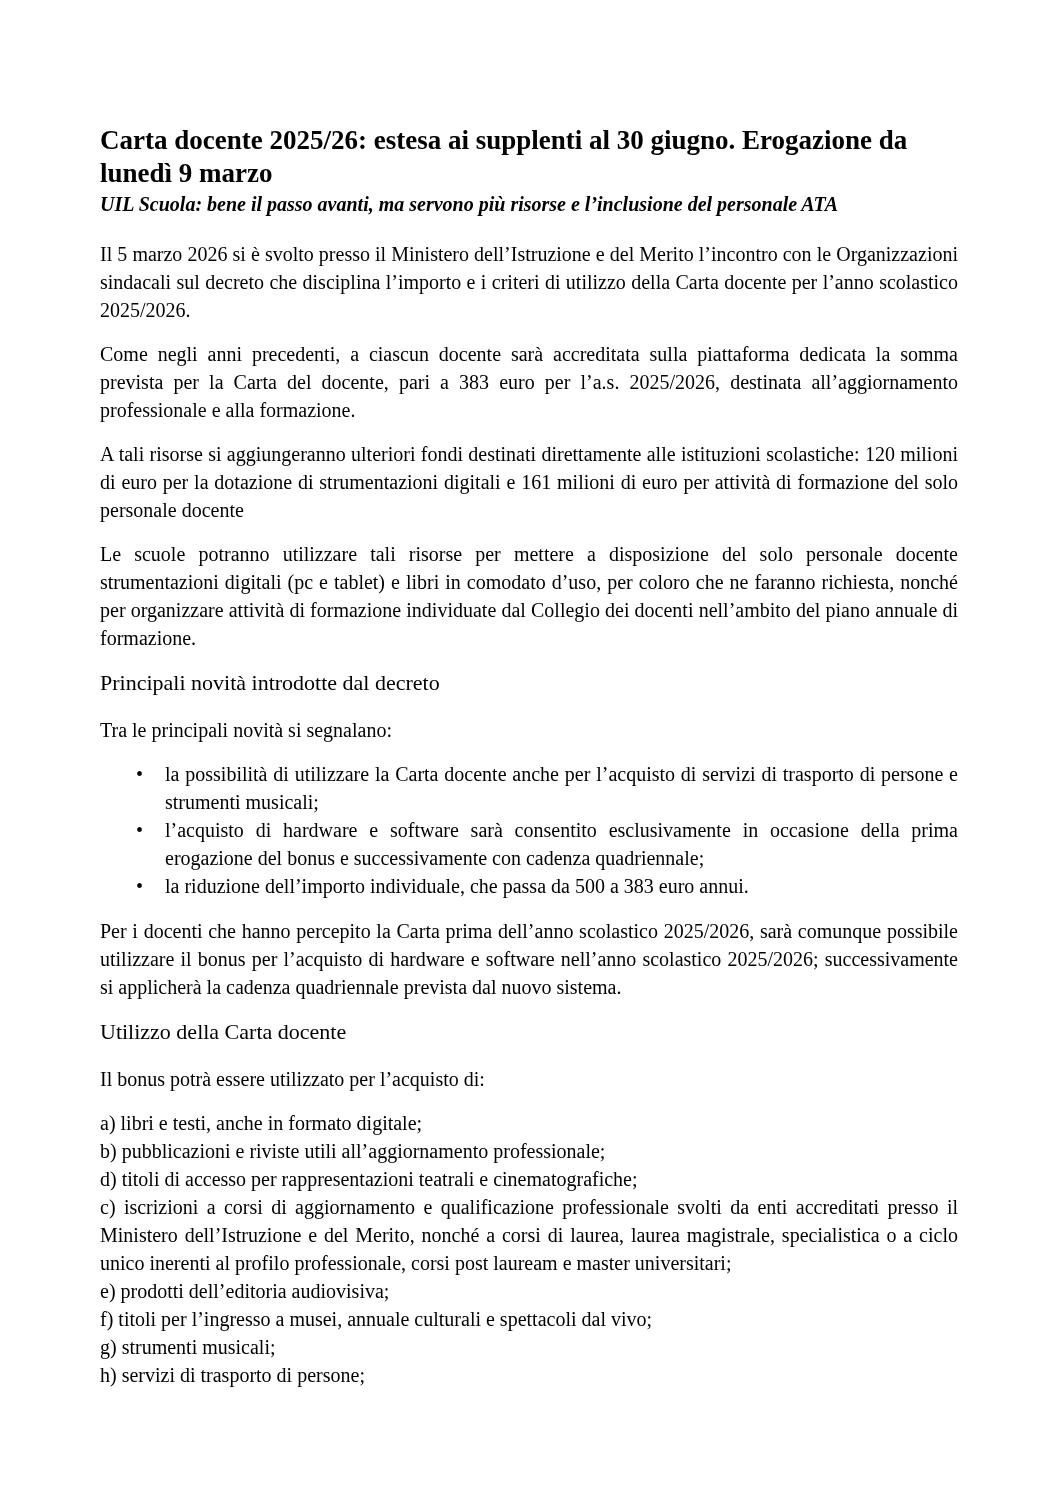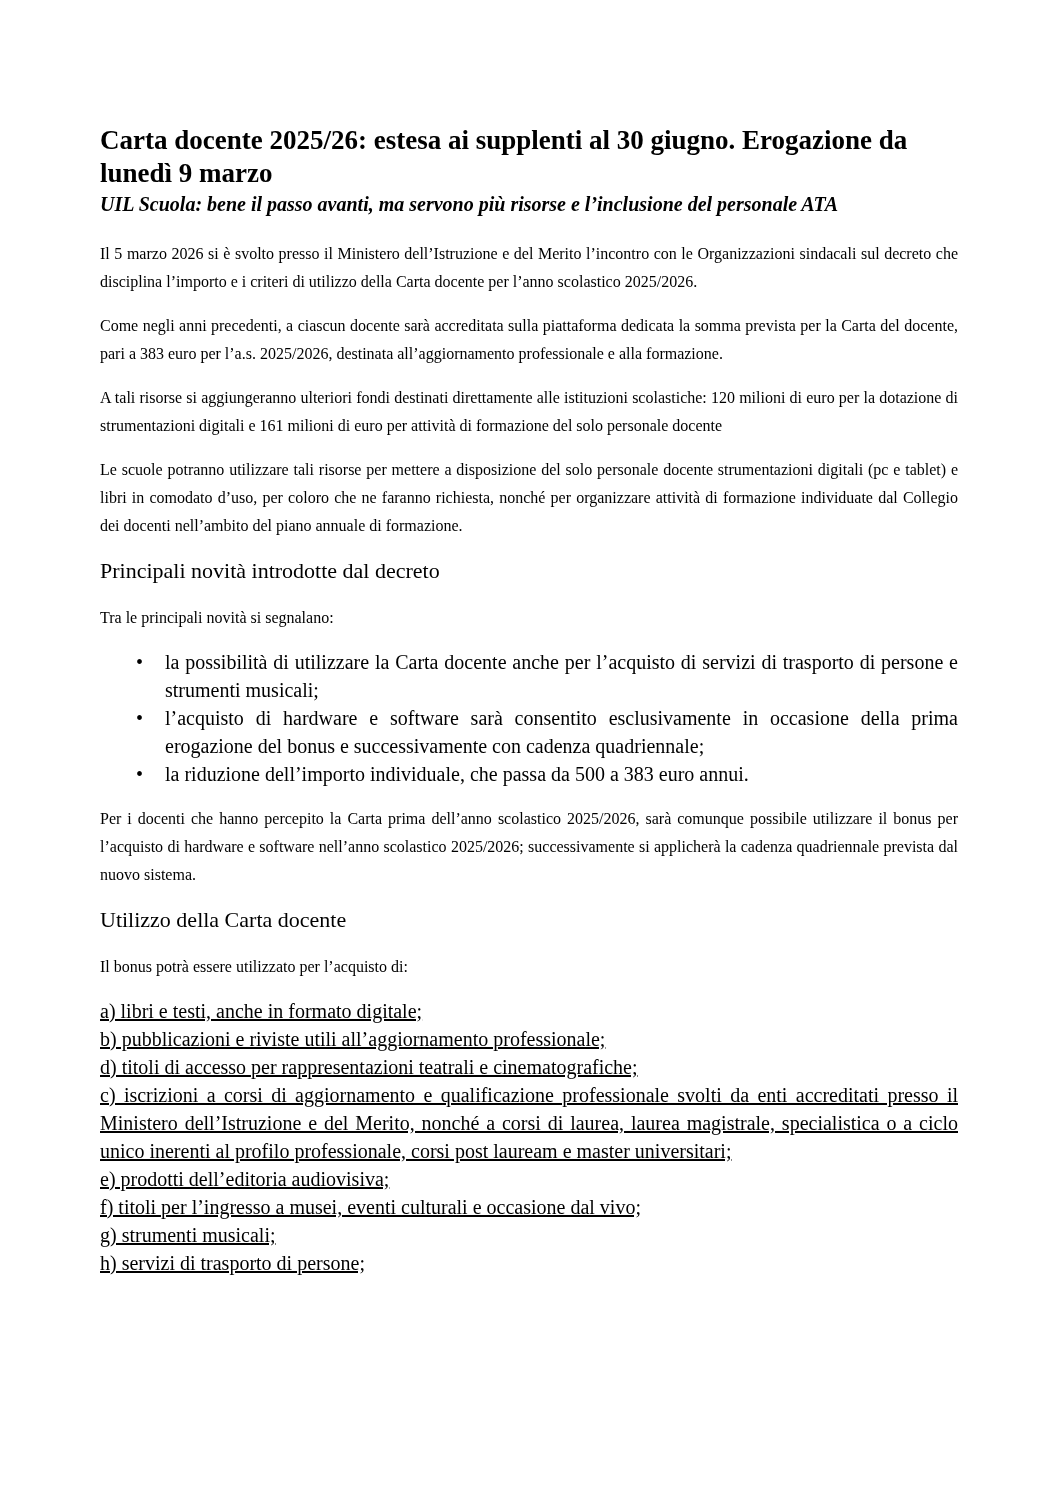--- a/index.html
+++ b/index.html
@@ -25,21 +25,21 @@
     margin: 0;
   }
   .subtitle {
     font-size: 20px;
     line-height: 28px;
     font-weight: bold;
     font-style: italic;
     margin: 0 0 22px 0;
   }
   .para {
-    font-size: 16px;
+    font-size: 20px;
     line-height: 28px;
     margin: 0 0 16px 0;
     text-align: justify;
   }
   .heading {
     font-size: 22px;
     line-height: 30px;
     font-weight: bold;
     margin: 12px 0 18px 0;
   }
@@ -54,21 +54,21 @@
     padding-left: 65px;
     font-size: 20px;
     line-height: 28px;
     text-align: justify;
   }
   ul.bullets .marker {
     position: absolute;
     left: 36px;
     top: 0;
   }
-  .lettered { margin: 0 0 16px 0; text-decoration: underline; }
+  .lettered { margin: 0 0 16px 0; }
   .lettered .list-line {
     font-size: 20px;
     line-height: 28px;
     margin: 0;
     text-align: justify;
   }
 </style>
 </head>
 <body>
 
@@ -89,18 +89,18 @@
       </ul>
       <p class="para"><span>Per i docenti che hanno percepito la Carta prima dell’anno scolastico 2025/2026, sarà comunque possibile utilizzare il bonus per l’acquisto di hardware e software nell’anno scolastico 2025/2026; successivamente si applicherà la cadenza quadriennale prevista dal nuovo sistema.</span></p>
       <h2 class="heading"><span class="b">Utilizzo della Carta docente</span></h2>
       <p class="para"><span>Il bonus potrà essere utilizzato per l’acquisto di:</span></p>
       <div class="lettered">
         <p class="list-line"><span>a) libri e testi, anche in formato digitale;</span></p>
         <p class="list-line"><span>b) pubblicazioni e riviste utili all’aggiornamento professionale;</span></p>
         <p class="list-line"><span>d) titoli di accesso per rappresentazioni teatrali e cinematografiche;</span></p>
         <p class="list-line"><span>c) iscrizioni a corsi di aggiornamento e qualificazione professionale svolti da enti accreditati presso il Ministero dell’Istruzione e del Merito, nonché a corsi di laurea, laurea magistrale, specialistica o a ciclo unico inerenti al profilo professionale, corsi post lauream e master universitari;</span></p>
         <p class="list-line"><span>e) prodotti dell’editoria audiovisiva;</span></p>
-        <p class="list-line"><span>f) titoli per l’ingresso a musei, eventi culturali e occasione dal vivo;</span></p>
+        <p class="list-line"><span>f) titoli per l’ingresso a musei, annuale culturali e spettacoli dal vivo;</span></p>
         <p class="list-line"><span>g) strumenti musicali;</span></p>
         <p class="list-line"><span>h) servizi di trasporto di persone;</span></p>
       </div>
     </div>
 </div>
 
 </body></html>

